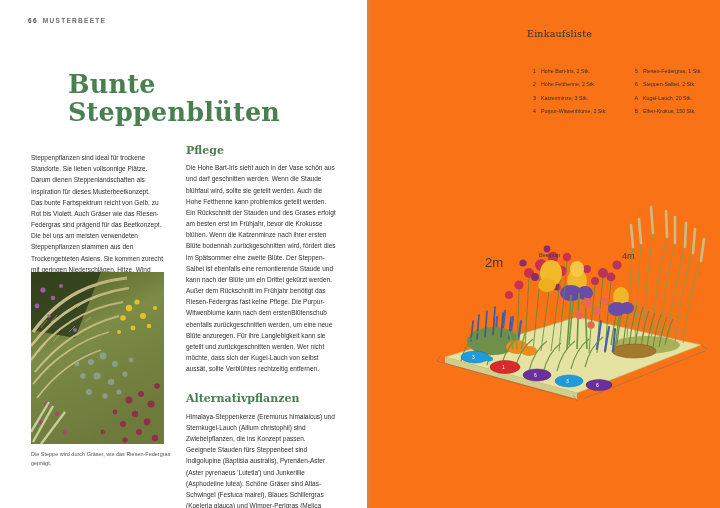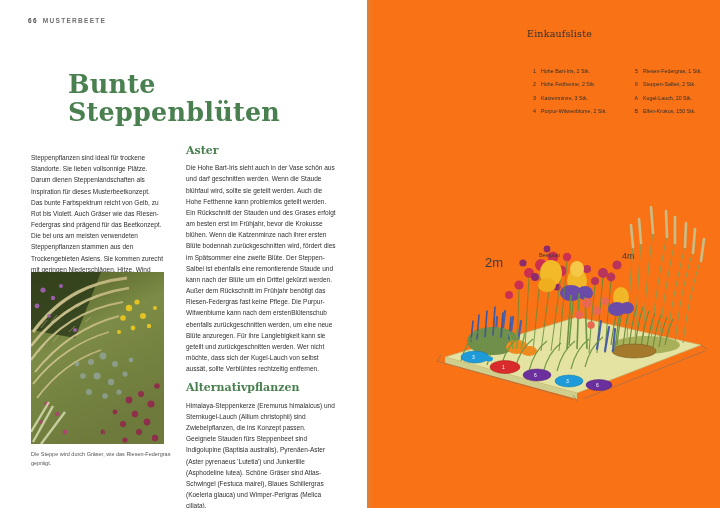--- a/index.html
+++ b/index.html
@@ -47,21 +47,21 @@
   .col-intro { left: 31px; top: 152px; width: 132px; }
   .col-right { left: 186px; top: 144px; width: 150px; }
   .sub-head {
     font-family: "DejaVu Serif", "Liberation Serif", serif;
     font-weight: 700;
     font-size: 11px;
     color: #4a8050;
     margin: 0 0 5px 0;
     line-height: 1.2;
   }
-  .sub-head.second { margin-top: 7px; }
+  .sub-head.second { margin-top: 18px; }
   .para { margin-bottom: 0; }
   .photo {
     position: absolute; left: 31px; top: 272px;
     width: 133px; height: 172px;
     overflow: hidden;
     background: #7d8a4e;
   }
   .caption {
     position: absolute; left: 31px; top: 450px;
     width: 140px;
@@ -116,21 +116,21 @@
       <span>MUSTERBEETE</span>
     </div>
 
     <h1 class="chapter-title">Bunte Steppenblüten</h1>
 
     <div class="body-col col-intro">
       <p class="para">Steppenpflanzen sind ideal für trockene Standorte. Sie lieben vollsonnige Plätze. Darum dienen Steppenlandschaften als Inspiration für dieses Musterbeetkonzept. Das bunte Farbspektrum reicht von Gelb, zu Rot bis Violett. Auch Gräser wie das Riesen-Federgras sind prägend für das Beetkonzept. Die bei uns am meisten verwendeten Steppenpflanzen stammen aus den Trockengebieten Asiens. Sie kommen zurecht mit geringen Niederschlägen, Hitze, Wind und weidenden Tieren.</p>
     </div>
 
     <div class="body-col col-right">
-      <h2 class="sub-head">Aster</h2>
+      <h2 class="sub-head">Pflege</h2>
       <p class="para">Die Hohe Bart-Iris sieht auch in der Vase schön aus und darf geschnitten werden. Wenn die Staude blühfaul wird, sollte sie geteilt werden. Auch die Hohe Fetthenne kann problemlos geteilt werden. Ein Rückschnitt der Stauden und des Grases erfolgt am besten erst im Frühjahr, bevor die Krokusse blühen. Wenn die Katzenminze nach ihrer ersten Blüte bodennah zurückgeschnitten wird, fördert dies im Spätsommer eine zweite Blüte. Der Steppen-Salbei ist ebenfalls eine remontierende Staude und kann nach der Blüte um ein Drittel gekürzt werden. Außer dem Rückschnitt im Frühjahr benötigt das Riesen-Federgras fast keine Pflege. Die Purpur-Witwenblume kann nach dem erstenBlütenschub ebenfalls zurückgeschnitten werden, um eine neue Blüte anzuregen. Für ihre Langlebigkeit kann sie geteilt und zurückgeschnitten werden. Wer nicht möchte, dass sich der Kugel-Lauch von selbst aussät, sollte Verblühtes rechtzeitig entfernen.</p>
       <h2 class="sub-head second">Alternativpflanzen</h2>
       <p class="para">Himalaya-Steppenkerze (Eremurus himalaicus) und Sternkugel-Lauch (Allium christophii) sind Zwiebelpflanzen, die ins Konzept passen. Geeignete Stauden fürs Steppenbeet sind Indigolupine (Baptisia australis), Pyrenäen-Aster (Aster pyrenaeus 'Lutetia') und Junkerlilie (Asphodeline lutea). Schöne Gräser sind Atlas-Schwingel (Festuca mairei), Blaues Schillergras (Koeleria glauca) und Wimper-Perlgras (Melica ciliata).</p>
     </div>
 
     <div class="photo">
       <svg width="133" height="172" viewBox="0 0 133 172">
         <defs>
           <linearGradient id="pbg" x1="0" y1="0" x2="0.4" y2="1">
             <stop offset="0%" stop-color="#4b5a22"></stop>

